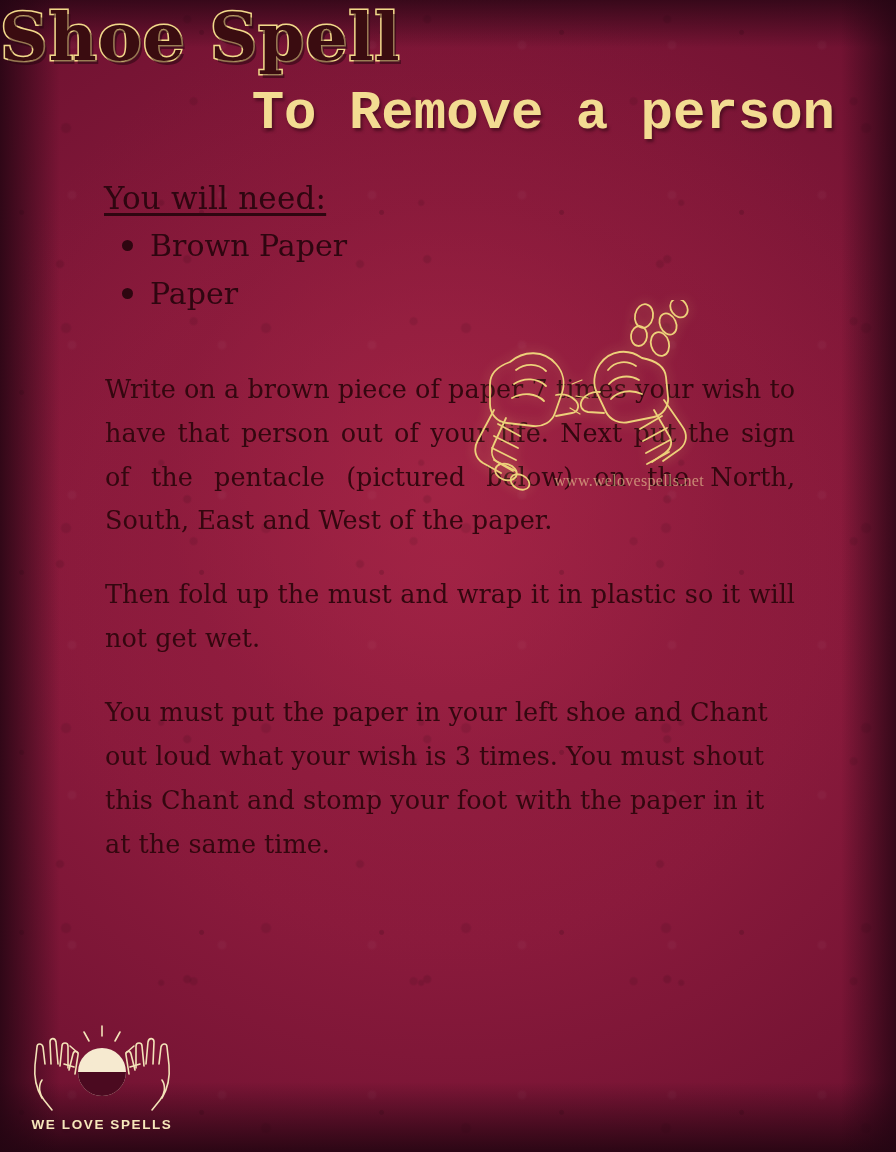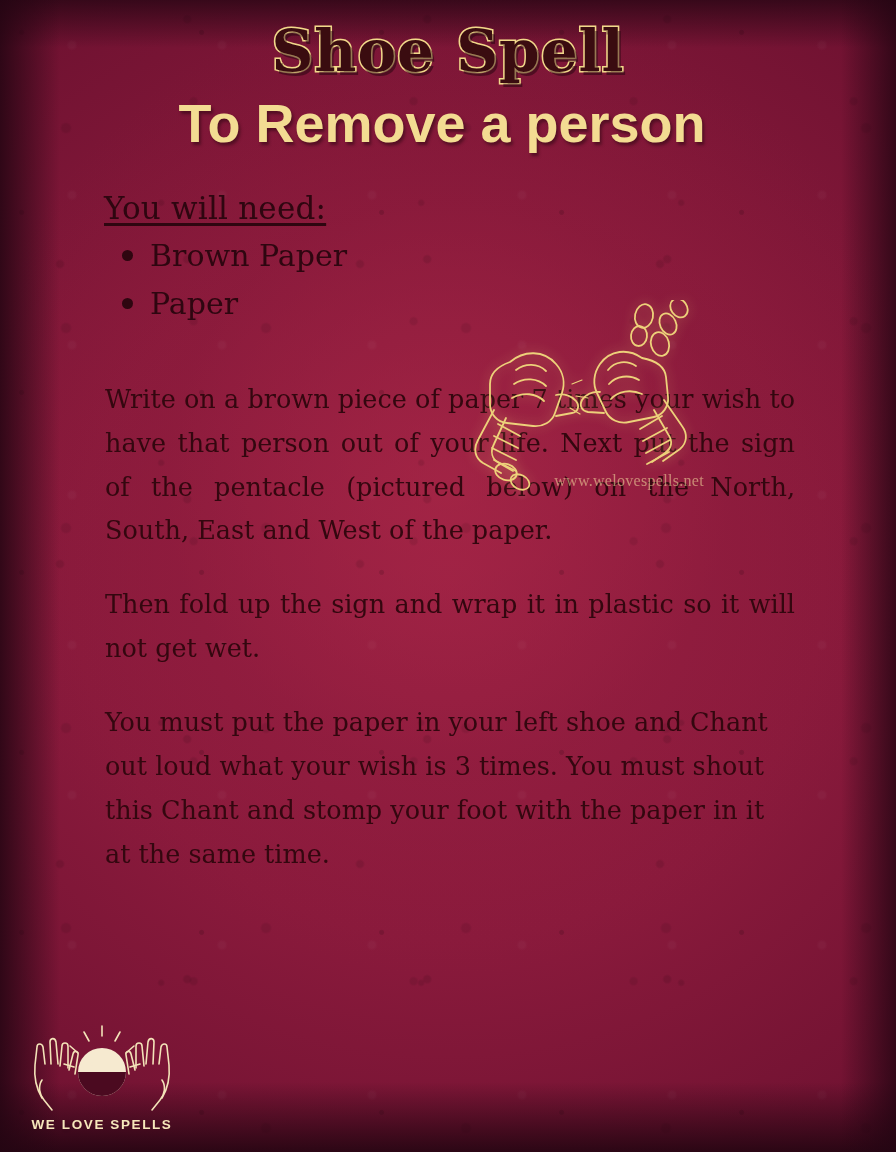--- a/index.html
+++ b/index.html
@@ -51,40 +51,40 @@
       linear-gradient(to left, rgba(35,5,18,0.8) 0px, rgba(35,5,18,0.0) 55px),
       linear-gradient(to bottom, rgba(35,5,18,0.75) 0px, rgba(35,5,18,0.0) 48px),
       linear-gradient(to top, rgba(30,4,15,0.85) 0px, rgba(30,4,15,0.0) 70px);
     pointer-events: none;
   }
 
   .layer { position: relative; z-index: 3; }
 
   
   #title {
-    text-align: center;
+    text-align: left;
     margin: 0;
-    padding-top: 22px;
+    padding-top: 4px;
     font-family: "DejaVu Serif", serif;
     font-weight: bold;
-    font-size: 58px;
+    font-size: 66px;
     line-height: 1.0;
     letter-spacing: 1px;
     color: #3a0c10;
     -webkit-text-stroke: 3px #f2d98b;
     paint-order: stroke fill;
     text-shadow:
       0 0 2px rgba(242,217,139,0.8),
       3px 4px 0 rgba(40,6,16,0.55);
   }
 
   #subtitle {
-    text-align: center;
-    margin: 12px 12px 0 0;
-    font-family: Liberation Sans, sans-serif;
+    text-align: right;
+    margin: 12px 1px 0 0;
+    font-family: Liberation Mono, monospace;
     font-weight: bold;
     font-size: 54px;
     line-height: 1.18;
     color: #f3dc92;
     text-shadow: 2px 3px 3px rgba(40,6,16,0.5);
     padding: 0 60px;
   }
 
   
   #needs {
@@ -246,21 +246,21 @@
       <ellipse cx="193" cy="36" rx="8" ry="10" transform="rotate(6 193 36)"></ellipse>
 
       <path d="M126 84 l10-4 M130 96 l12 2 M124 108 l10 6" stroke-width="1.2"></path>
     </g>
   </svg>
 
   <div id="watermark-hands">www.welovespells.net</div>
 
   <div class="layer" id="body-copy">
     <p>Write on a brown piece of paper 7 times your wish to have that person out of your life. Next put the sign of the pentacle (pictured below) on the North, South, East and West of the paper.</p>
-    <p>Then fold up the sign and wrap it in plastic so it will not get wet.</p>
+    <p>Then fold up the must and wrap it in plastic so it will not get wet.</p>
     <p class="last">You must put the paper in your left shoe and Chant out loud what your wish is 3 times. You must shout this Chant and stomp your foot with the paper in it at the same time.</p>
   </div>
 
   <div id="brand-logo">
     <svg width="168" height="100" viewBox="0 0 168 100" aria-hidden="true">
       <g fill="none" stroke="#f3e3b8" stroke-width="1.6" stroke-linecap="round">
 
         <path d="M24 78 c-6-10-8-22-7-33 l2-18 c0-4 5-4 6 0 l2 17"></path>
         <path d="M33 44 l-1-22 c0-4 5-5 6 0 l2 22"></path>
         <path d="M42 46 l2-20 c0-4 6-4 6 0 l0 22"></path>

